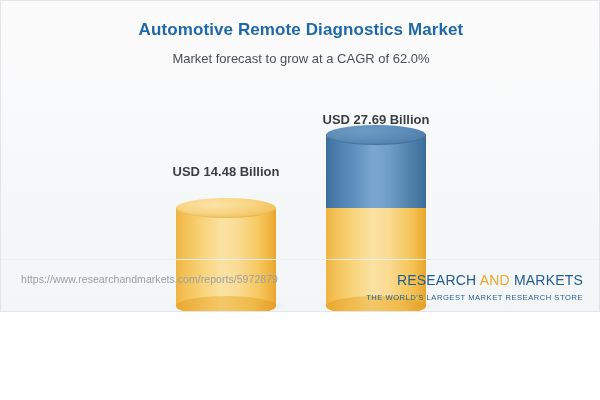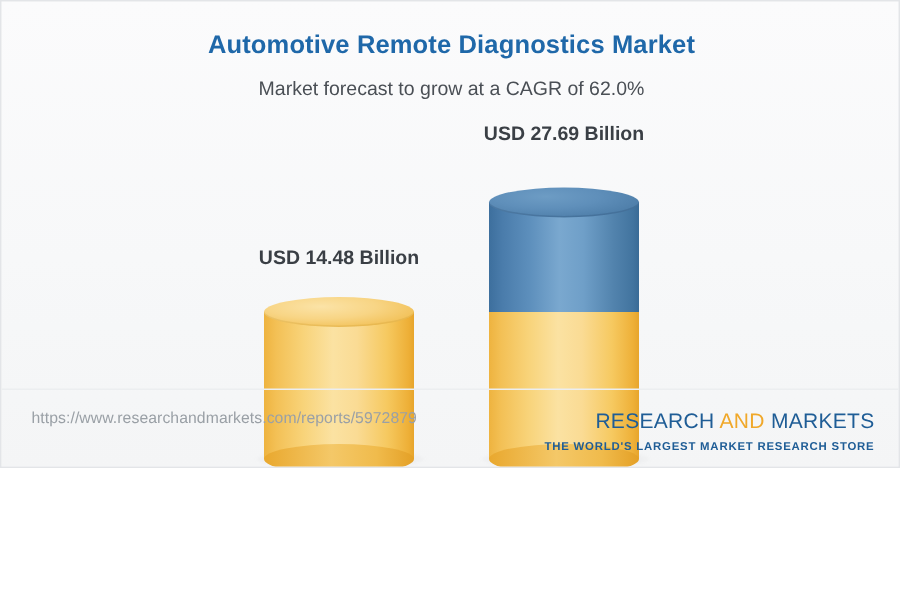--- a/index.html
+++ b/index.html
@@ -176,21 +176,21 @@
     font-size: 14px;
     font-weight: normal;
     letter-spacing: 0.2px;
     line-height: 20px;
     white-space: nowrap;
   }
   .brand-name .w1, .brand-name .w3 { color: #1f5d96; }
   .brand-name .w2 { color: #f0a82a; }
   .brand-tag {
     font-size: 7.6px;
-    font-weight: bold;
+    font-weight: normal;
     color: #1f5d96;
     letter-spacing: 0.52px;
     line-height: 11px;
     margin-top: 2px;
     white-space: nowrap;
   }
 </style>
 </head>
 <body>
 
@@ -210,21 +210,21 @@
         <div class="seg yellow" style="top:0; height:108px;">
           <div class="body" style="height:98px;"></div>
           <div class="base"></div>
           <div class="cap"></div>
         </div>
       </div>
       <div class="cat-label">2025</div>
     </div>
 
     <div class="bar-group g2">
-      <div class="value-label" style="top:80px;">USD 27.69 Billion</div>
+      <div class="value-label" style="top:111px;">USD 27.69 Billion</div>
       <div class="cyl-shadow"></div>
       <div class="cyl" style="bottom:43px; height:181px;">
 
         <div class="seg yellow" style="top:73px; height:108px;">
           <div class="body" style="height:98px;"></div>
           <div class="base"></div>
         </div>
 
         <div class="seg blue" style="top:0; height:83px;">
           <div class="body" style="height:73px;"></div>

